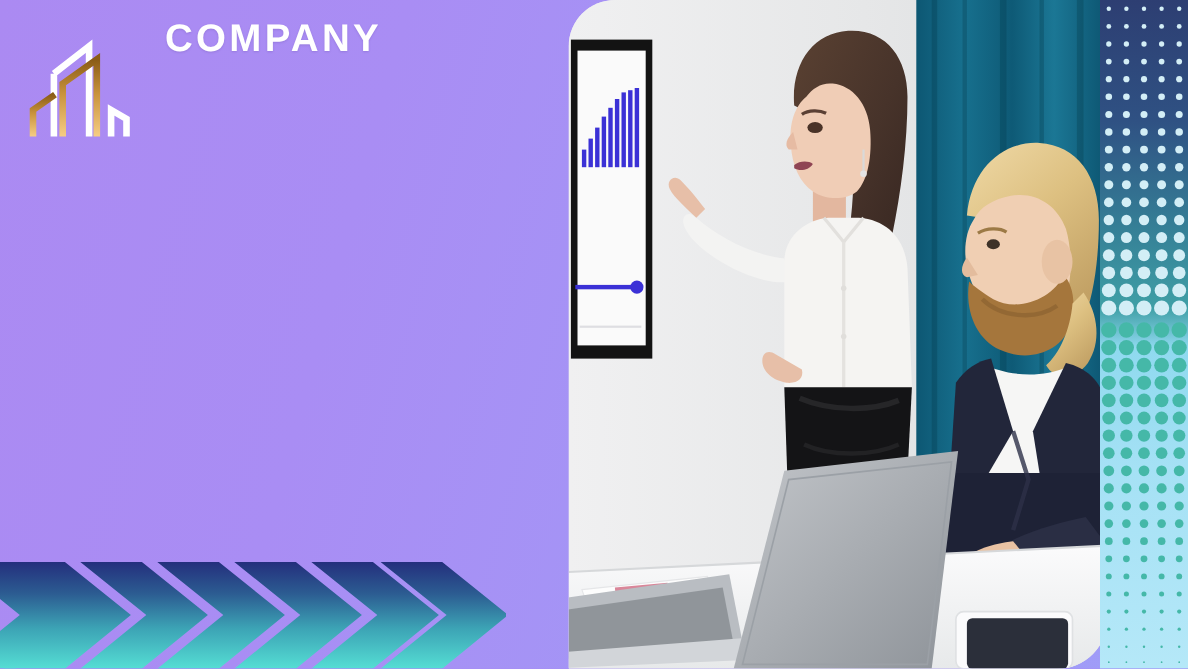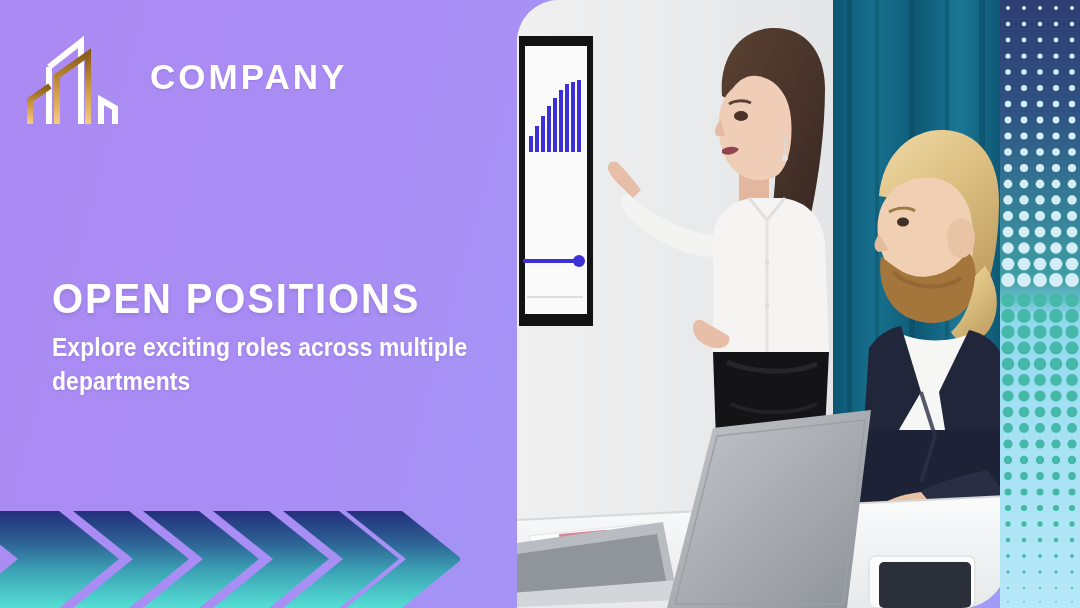--- a/index.html
+++ b/index.html
@@ -18,21 +18,21 @@
 
   
   .left-panel {
     position:absolute; left:0; top:0;
     width:520px; height:608px;
   }
 
   
   .logo-lockup {
     position:absolute; left:18px; top:18px;
-    display:flex; align-items:center; gap:14px;
+    display:flex; gap:14px;
   }
   .logo-mark { width:118px; height:118px; display:block; }
   .logo-text {
     display:flex; flex-direction:column;
     color:#ffffff;
     font-weight:700;
     font-size:35px;
     line-height:0.96;
     letter-spacing:3px;
     font-stretch:condensed;
@@ -117,24 +117,20 @@
 
         <path d="M12 106 L12 82 L32 68" fill="none" stroke="url(#goldGrad)" stroke-width="6" stroke-linejoin="miter"></path>
 
         <path d="M83 106 L83 82 L97 90 L97 106" fill="none" stroke="#ffffff" stroke-width="6" stroke-linejoin="miter"></path>
       </svg>
       <div class="logo-text">
         <span>COMPANY</span>
       </div>
     </div>
 
-    <div class="headline-block">
-      <div class="headline">OPEN  POSITIONS</div>
-      <div class="subhead">Explore exciting roles across multiple departments</div>
-    </div>
 
     <svg class="chevrons" viewBox="0 0 460 125" preserveAspectRatio="none">
       <defs>
         <linearGradient id="chevGrad" x1="0" y1="0" x2="0" y2="1">
           <stop offset="0%" stop-color="#242f7d"></stop>
           <stop offset="30%" stop-color="#2c5d92"></stop>
           <stop offset="62%" stop-color="#3ca3b5"></stop>
           <stop offset="100%" stop-color="#55ded4"></stop>
         </linearGradient>
       </defs>

